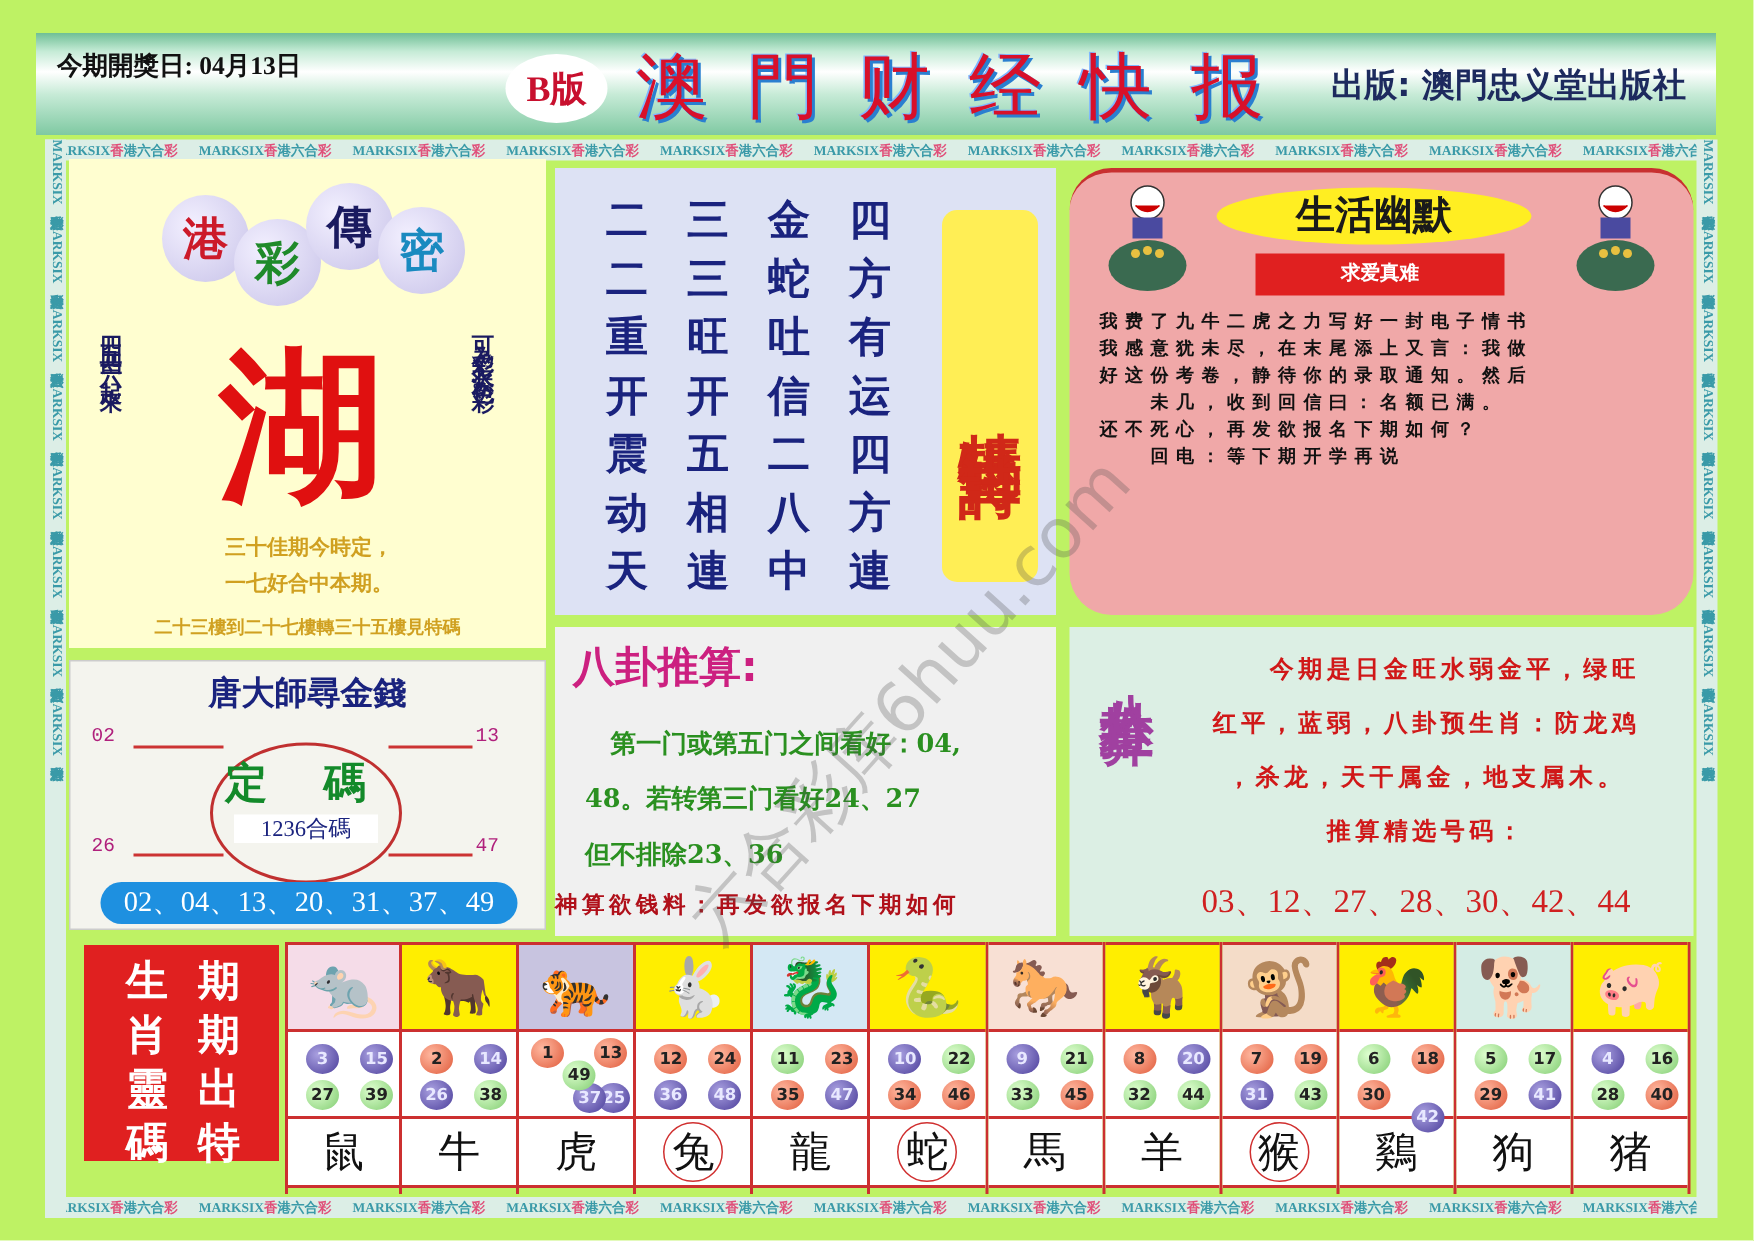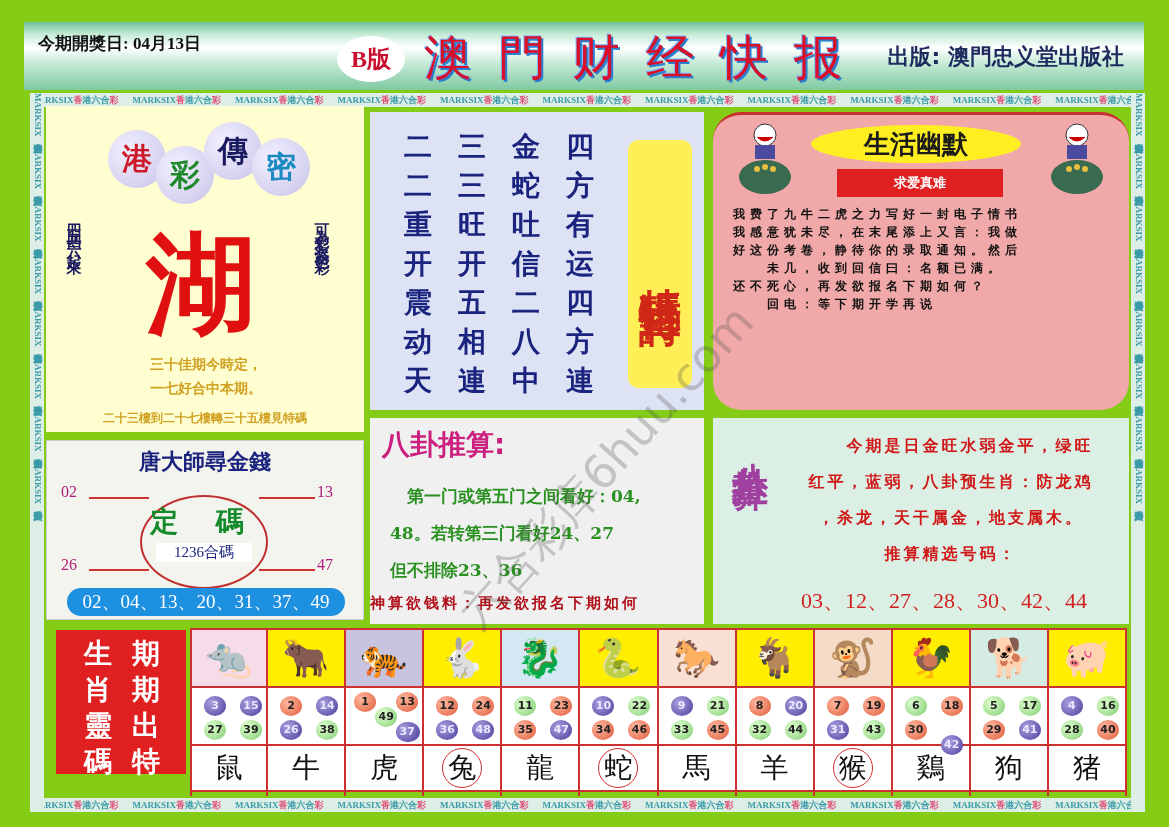--- a/index.html
+++ b/index.html
@@ -1,17 +1,17 @@
 <!DOCTYPE html>
 <html><head>
 <meta charset="utf-8">
 <style>
 *{box-sizing:border-box;margin:0;padding:0;}
 html,body{width:1169px;height:827px;background:#fff;overflow:hidden;font-family:"DejaVu Serif",serif;}
-.page{position:relative;width:1169px;height:827px;background:#84cc16;}
+.page{position:relative;width:1169px;height:827px;background:#bef264;}
 
 .header{position:absolute;left:24px;top:22px;width:1120px;height:68px;
   background:linear-gradient(180deg,#6fbf95 0%,#c5ebd6 18%,#ffffff 38%,#c7ebd7 60%,#7fc9a2 100%);}
 .hdr-date{position:absolute;left:14px;top:10px;font-size:17px;font-weight:bold;color:#111;font-family:"Liberation Serif",serif;}
 .hdr-badge{position:absolute;left:313px;top:14px;width:68px;height:46px;border-radius:50%;background:#fff;
   display:flex;align-items:center;justify-content:center;font-size:24px;font-weight:bold;color:#c8102e;font-family:"Liberation Serif",serif;}
 .hdr-title{position:absolute;left:400px;top:4px;font-size:48px;font-weight:normal;color:#d8102a;letter-spacing:26px;
   font-family:"DejaVu Serif",serif;text-shadow:2px 2px 0 #2a7fd0,-1px -1px 0 #7fb8ff;}
 .hdr-pub{position:absolute;right:20px;top:20px;font-size:22px;font-weight:bold;color:#1d2a5e;font-family:"DejaVu Sans",sans-serif;}
 
@@ -23,21 +23,21 @@
 
 .panel{position:absolute;}
 .p-left{left:46px;top:106px;width:318px;height:326px;background:#fffed0;}
 .bubbles{position:absolute;left:62px;top:12px;width:200px;height:80px;}
 .bub{position:absolute;width:58px;height:58px;border-radius:50%;background:radial-gradient(circle at 35% 35%,#f3f0ff,#c7c2e8);display:flex;align-items:center;justify-content:center;font-size:30px;font-weight:bold;}
 .big-hu{position:absolute;left:100px;top:105px;font-size:110px;color:#e01010;font-weight:bold;font-family:"DejaVu Sans",sans-serif;}
 .vcol{position:absolute;writing-mode:vertical-rl;font-size:15px;font-weight:bold;color:#1a1a60;letter-spacing:6px;}
 .gold{position:absolute;color:#d0a020;font-weight:bold;font-size:14px;text-align:center;}
 .p-tang{left:46px;top:440px;width:318px;height:180px;background:#f4f4ee;border:1px solid #ccc;}
 .tang-title{position:absolute;left:0;right:0;top:6px;text-align:center;font-size:22px;font-weight:bold;color:#1a237e;}
-.tnum{position:absolute;font-size:16px;color:#b0207c;font-family:Liberation Serif, serif;}
+.tnum{position:absolute;font-size:13px;color:#b0207c;font-family:Liberation Mono, monospace;}
 .tline{position:absolute;height:2px;background:#cc3333;}
 .toval{position:absolute;left:93px;top:54px;width:128px;height:94px;border:2px solid #c03030;border-radius:50%;}
 .toval-t{position:absolute;left:0;right:0;top:6px;text-align:center;font-size:28px;font-weight:bold;color:#138a2a;letter-spacing:14px;}
 .toval-s{position:absolute;left:14px;right:14px;top:46px;background:#fff;text-align:center;font-size:15px;color:#1a237e;font-family:"Liberation Serif",serif;}
 .tpill{position:absolute;left:20px;top:147px;width:278px;height:28px;border-radius:14px;background:#1e90e0;color:#fff;font-size:19px;text-align:center;line-height:28px;font-family:"Liberation Serif",serif;}
 .p-poem{left:370px;top:112px;width:334px;height:298px;background:#dde2f4;}
 .poem-grid{position:absolute;left:34px;top:18px;display:grid;grid-template-columns:repeat(4,54px);row-gap:5px;}
 .poem-grid span{font-size:28px;font-weight:bold;color:#1a237e;text-align:left;height:34px;line-height:34px;}
 .poem-side{position:absolute;left:258px;top:28px;width:64px;height:248px;background:#ffee55;border-radius:10px;writing-mode:vertical-rl;
   font-size:42px;font-weight:bold;color:#d02818;text-align:center;line-height:64px;letter-spacing:4px;font-family:"DejaVu Sans",sans-serif;}
@@ -247,21 +247,21 @@
           <div class="ball b-green" style="left: 48px; top: 32px;">38</div>
         </div>
         <div class="zname">牛</div>
       </div>
       <div class="zcol">
         <div class="zimg" style="background: rgb(200, 196, 224);">🐅</div>
         <div class="zballs">
           <div class="ball b-red" style="left: 8px; top: 4px;">1</div>
           <div class="ball b-red" style="left: 50px; top: 4px;">13</div>
           <div class="ball b-blue" style="left: 8px; top: 34px; margin-left: 44px;">25</div>
-          <div class="ball b-blue" style="left: 50px; top: 34px;">37</div>
+          <div class="ball b-blue" style="left: 36px; top: 34px;">37</div>
           <div class="ball b-green" style="left: 29px; top: 19px;">49</div>
         </div>
         <div class="zname">虎</div>
       </div>
       <div class="zcol">
         <div class="zimg" style="background: rgb(255, 238, 0);">🐇</div>
         <div class="zballs">
           <div class="ball b-red" style="left: 12px; top: 8px;">12</div>
           <div class="ball b-red" style="left: 48px; top: 8px;">24</div>
           <div class="ball b-blue" style="left: 12px; top: 32px;">36</div>

